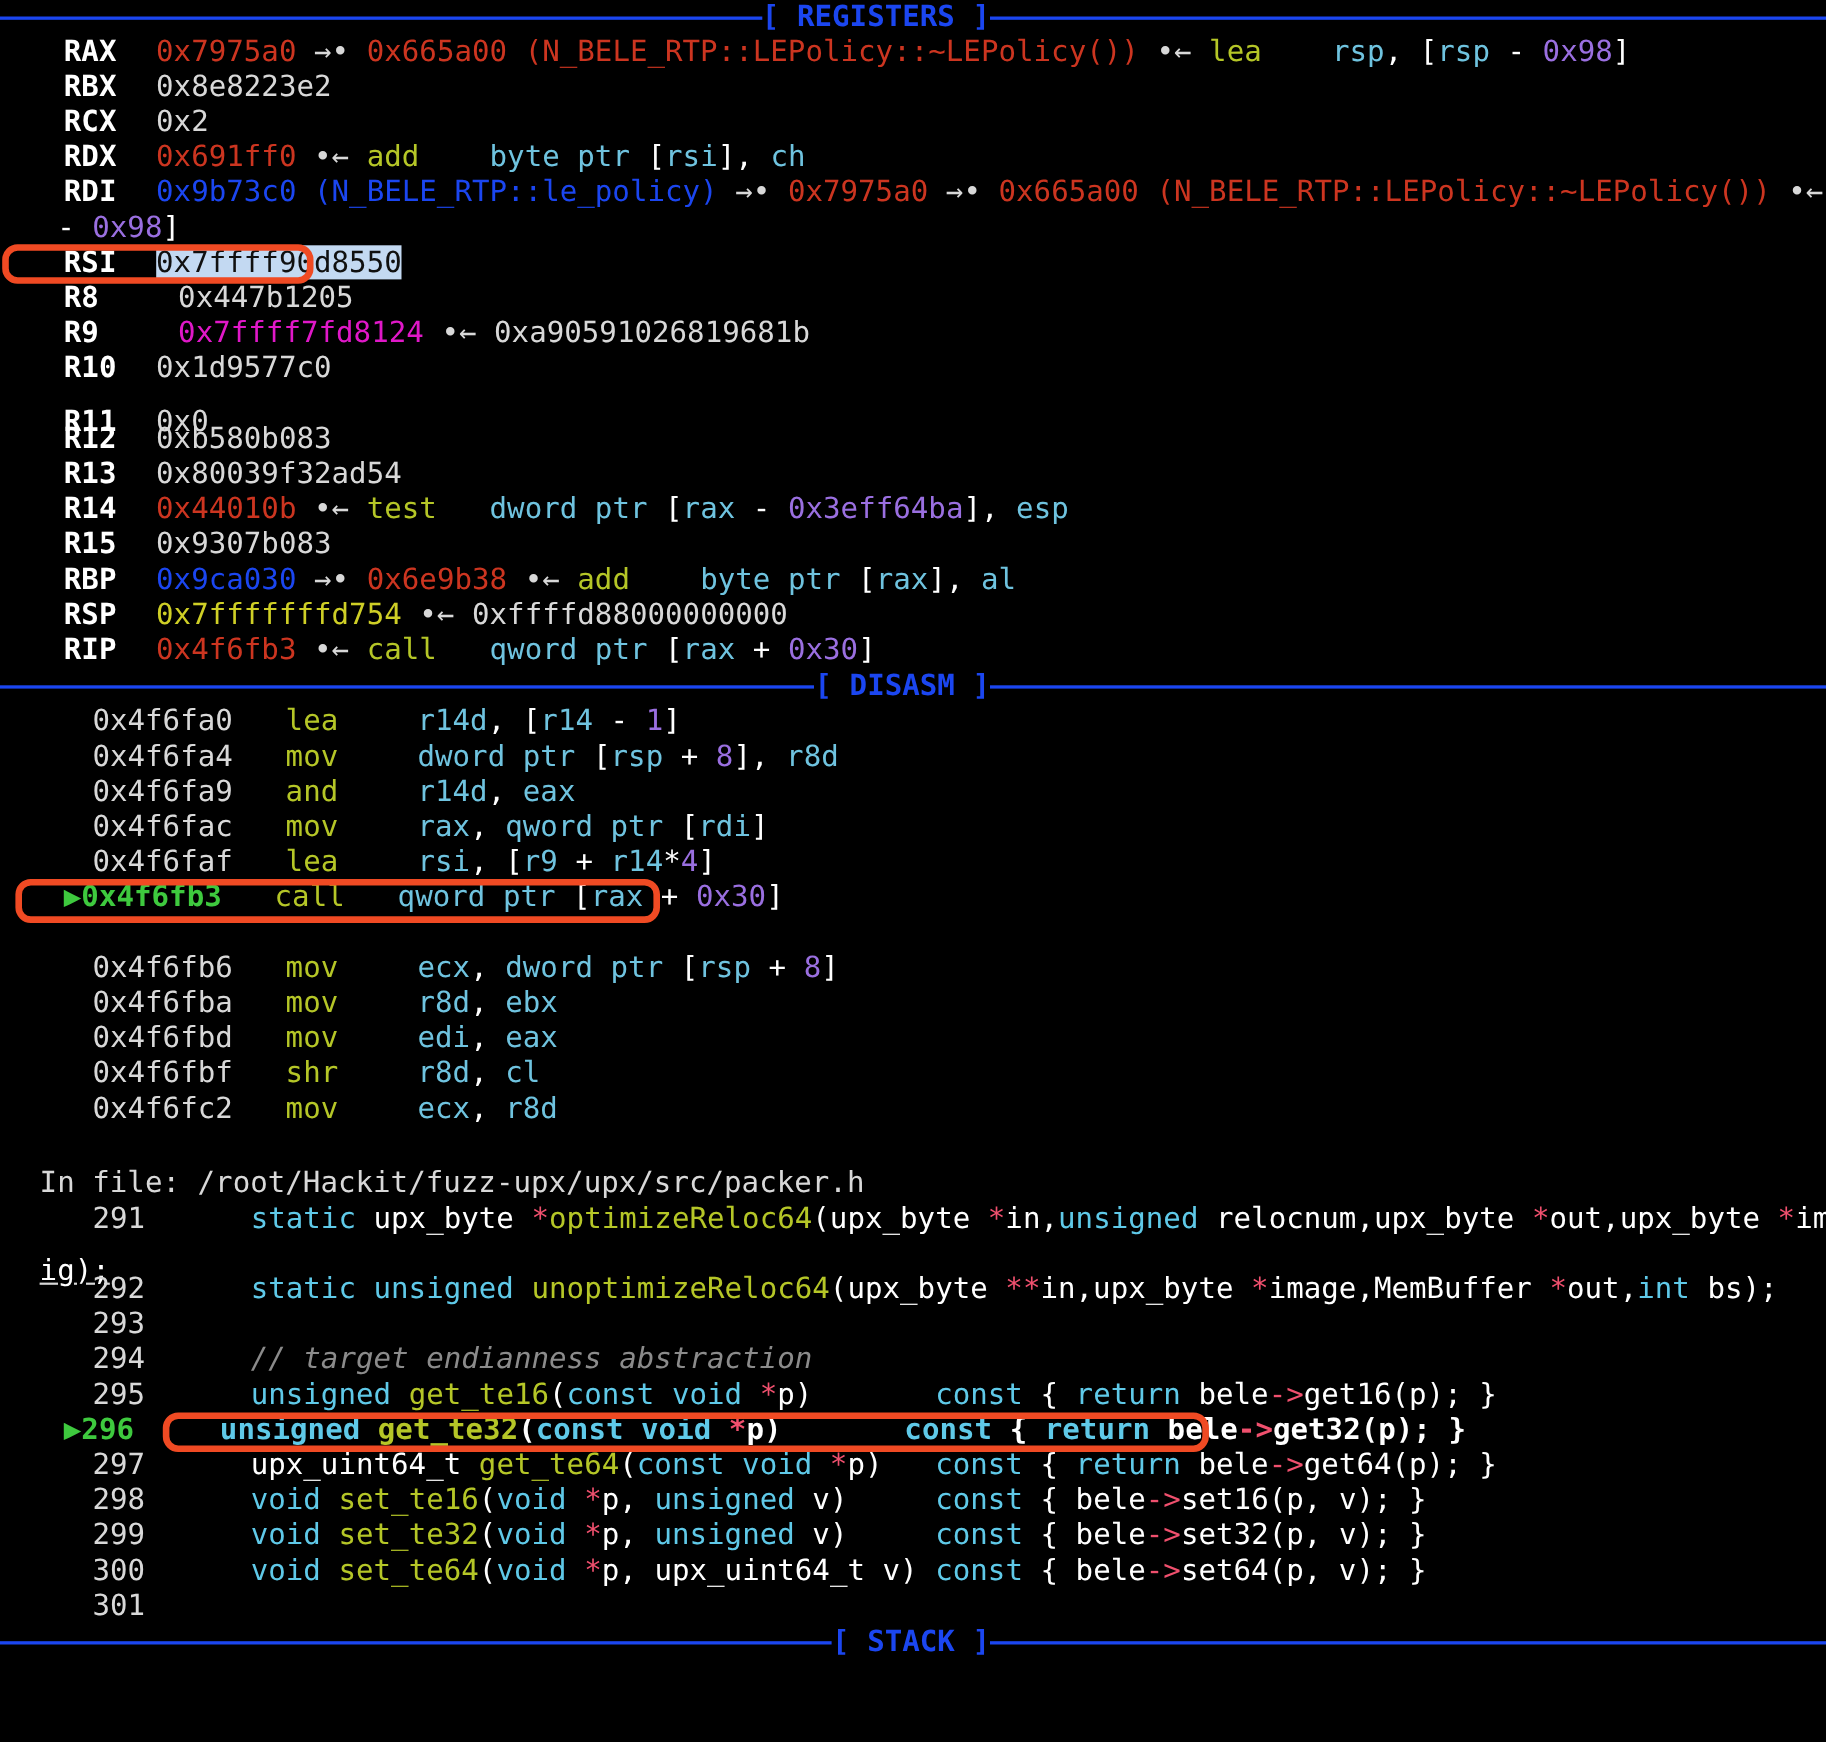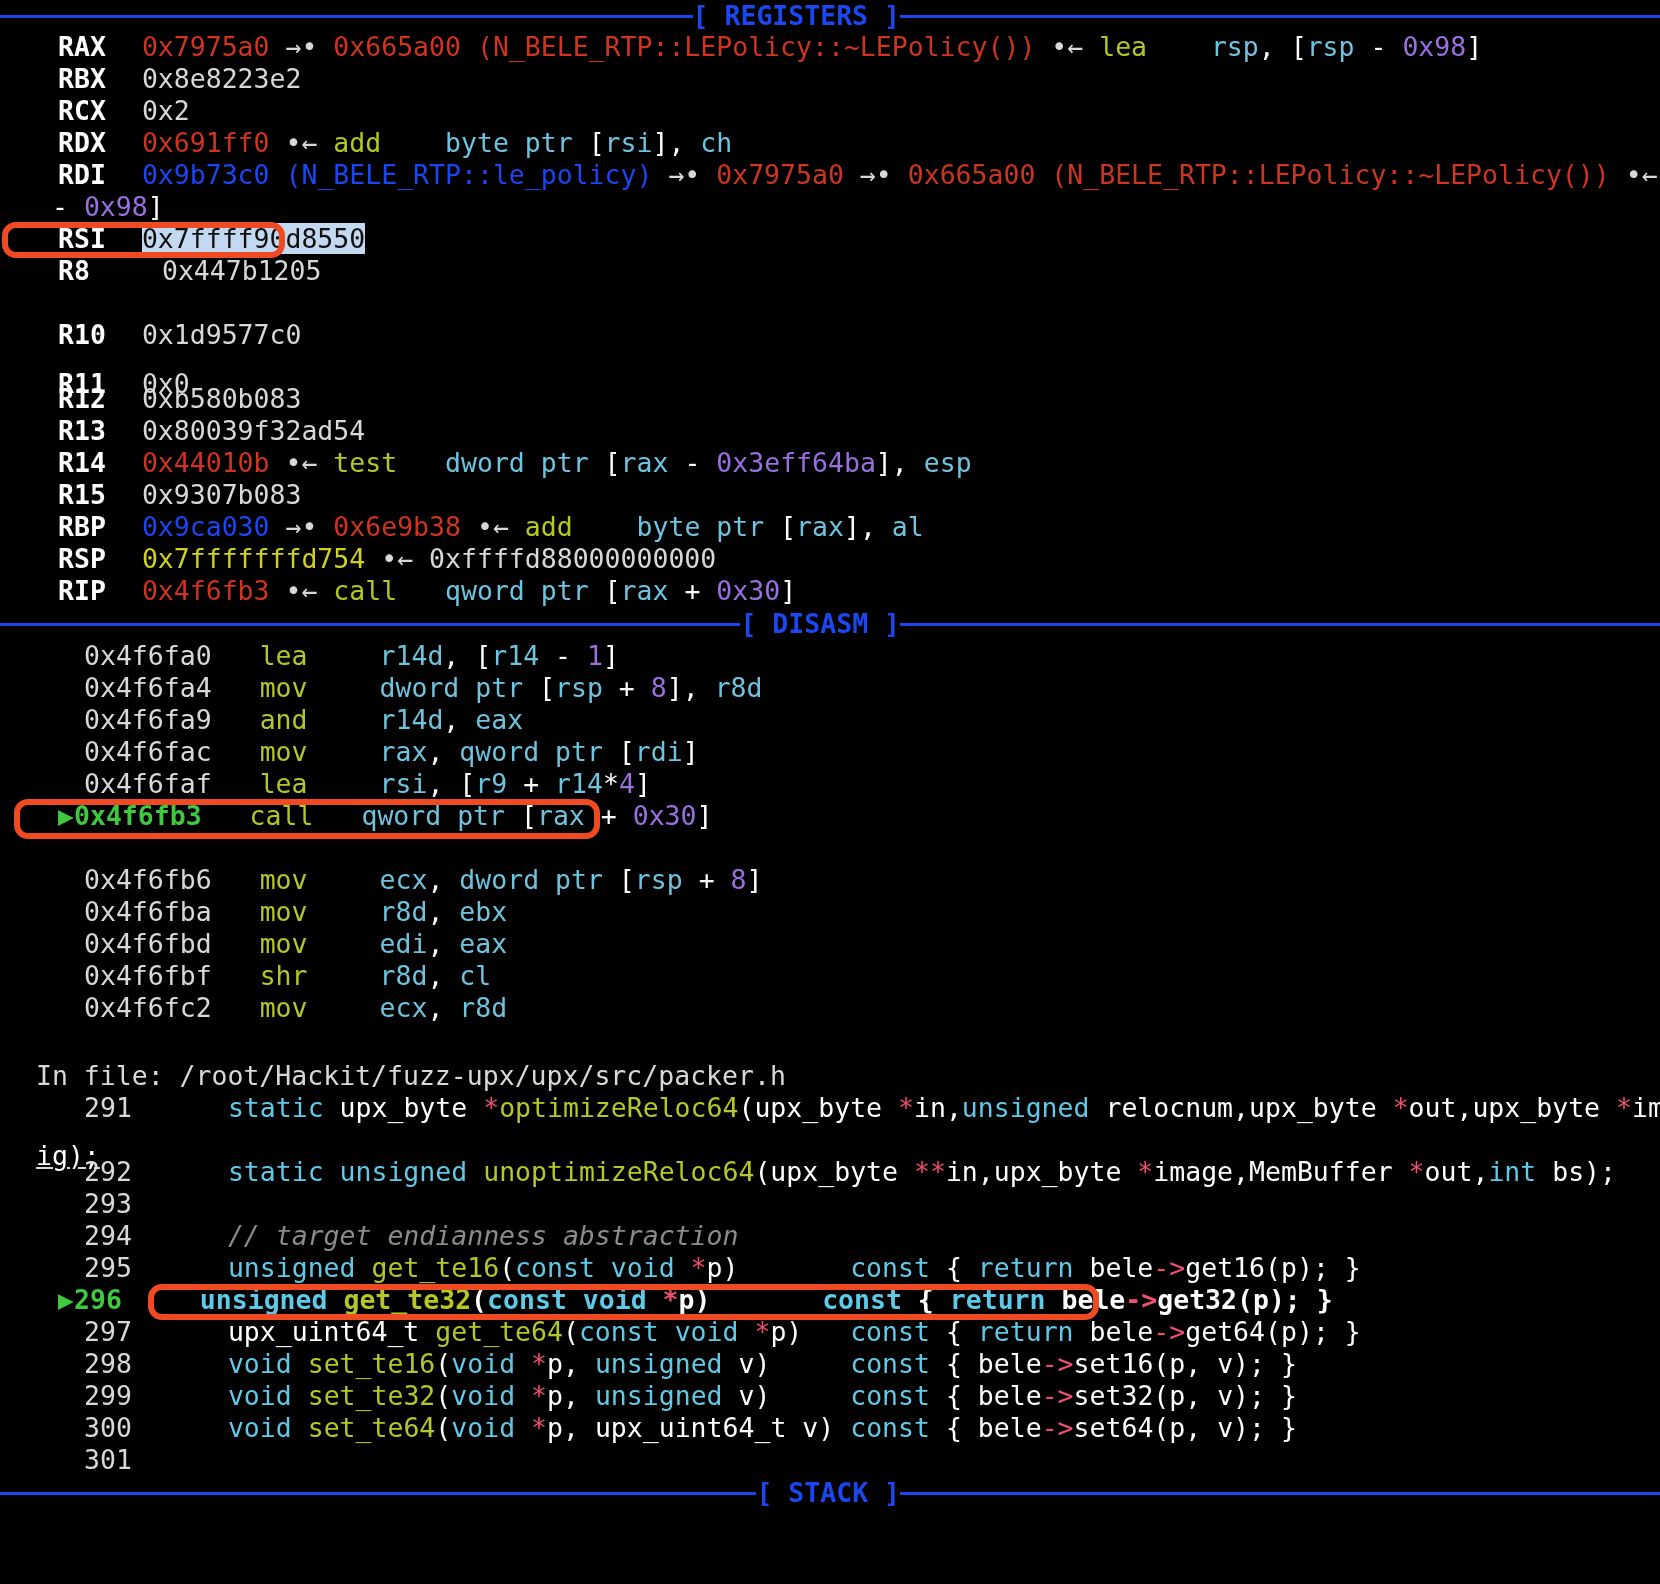--- a/index.html
+++ b/index.html
@@ -98,20 +98,21 @@
   <div class="row" style="top:127px;"><span class="pad" style="width:22px;display:inline-block"></span><span class="reg-name">RDX</span><span class="pad" style="width:36px;display:inline-block"></span><span class="c-red">0x691ff0</span><span class="c-arrow"> •← </span><span class="c-olive">add</span><span>    </span><span class="c-cyan">byte ptr</span><span class="c-brwhite"> [</span><span class="c-cyan">rsi</span><span class="c-brwhite">], </span><span class="c-cyan">ch</span></div>
 
   <div class="row" style="top:159px;"><span class="pad" style="width:22px;display:inline-block"></span><span class="reg-name">RDI</span><span class="pad" style="width:36px;display:inline-block"></span><span class="c-blue">0x9b73c0</span><span class="c-blue"> (N_BELE_RTP::le_policy)</span><span class="c-arrow"> →• </span><span class="c-red">0x7975a0</span><span class="c-arrow"> →• </span><span class="c-red">0x665a00 (N_BELE_RTP::LEPolicy::~LEPolicy())</span><span class="c-arrow"> •← </span><span class="c-olive">lea</span></div>
 
   <div class="row" style="top:191px;"><span class="c-brwhite"> - </span><span class="c-purple">0x98</span><span class="c-brwhite">]</span></div>
 
   <div class="row" style="top:223px;"><span class="pad" style="width:22px;display:inline-block"></span><span class="reg-name">RSI</span><span class="pad" style="width:36px;display:inline-block"></span><span class="sel">0x7ffff90d8550</span></div>
 
   <div class="row" style="top:255px;"><span class="pad" style="width:22px;display:inline-block"></span><span class="reg-name">R8</span><span class="pad" style="width:72px;display:inline-block"></span><span class="c-white">0x447b1205</span></div>
 
+  <div class="row" style="top:287px;"><span class="pad" style="width:22px;display:inline-block"></span><span class="reg-name">R9</span><span class="pad" style="width:72px;display:inline-block"></span><span class="c-magenta">0x7ffff7fd8124</span><span class="c-arrow"> •← </span><span class="c-white">0xa90591026819681b</span></div>
 
   <div class="row" style="top:319px;"><span class="pad" style="width:22px;display:inline-block"></span><span class="reg-name">R10</span><span class="pad" style="width:36px;display:inline-block"></span><span class="c-white">0x1d9577c0</span></div>
 
   <div class="row" style="top:368px;"><span class="pad" style="width:22px;display:inline-block"></span><span class="reg-name">R11</span><span class="pad" style="width:36px;display:inline-block"></span><span class="c-white">0x0</span></div>
 
   <div class="row" style="top:383px;"><span class="pad" style="width:22px;display:inline-block"></span><span class="reg-name">R12</span><span class="pad" style="width:36px;display:inline-block"></span><span class="c-white">0xb580b083</span></div>
 
   <div class="row" style="top:415px;"><span class="pad" style="width:22px;display:inline-block"></span><span class="reg-name">R13</span><span class="pad" style="width:36px;display:inline-block"></span><span class="c-white">0x80039f32ad54</span></div>
 
   <div class="row" style="top:447px;"><span class="pad" style="width:22px;display:inline-block"></span><span class="reg-name">R14</span><span class="pad" style="width:36px;display:inline-block"></span><span class="c-red">0x44010b</span><span class="c-arrow"> •← </span><span class="c-olive">test</span><span>   </span><span class="c-cyan">dword ptr</span><span class="c-brwhite"> [</span><span class="c-cyan">rax</span><span class="c-brwhite"> - </span><span class="c-purple">0x3eff64ba</span><span class="c-brwhite">], </span><span class="c-cyan">esp</span></div>

